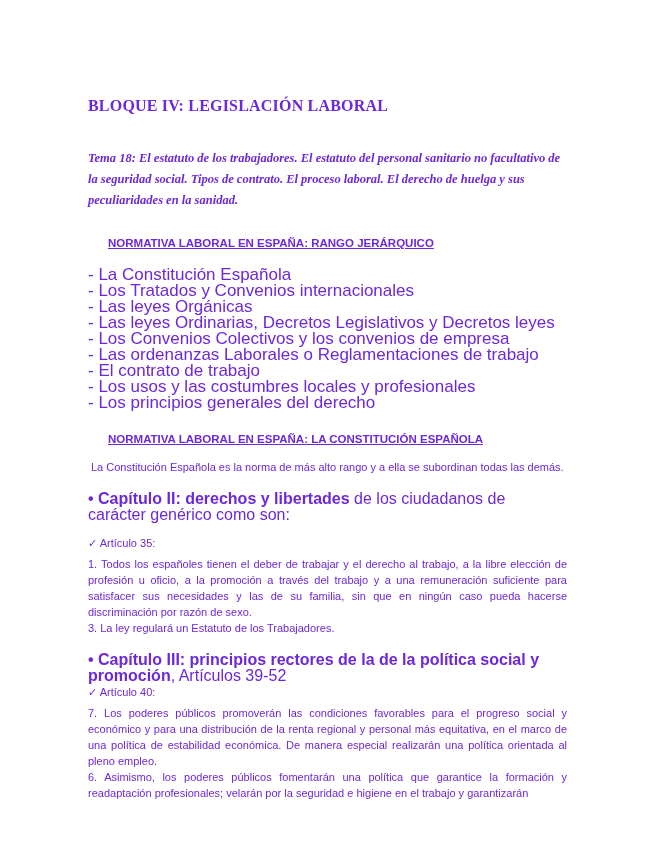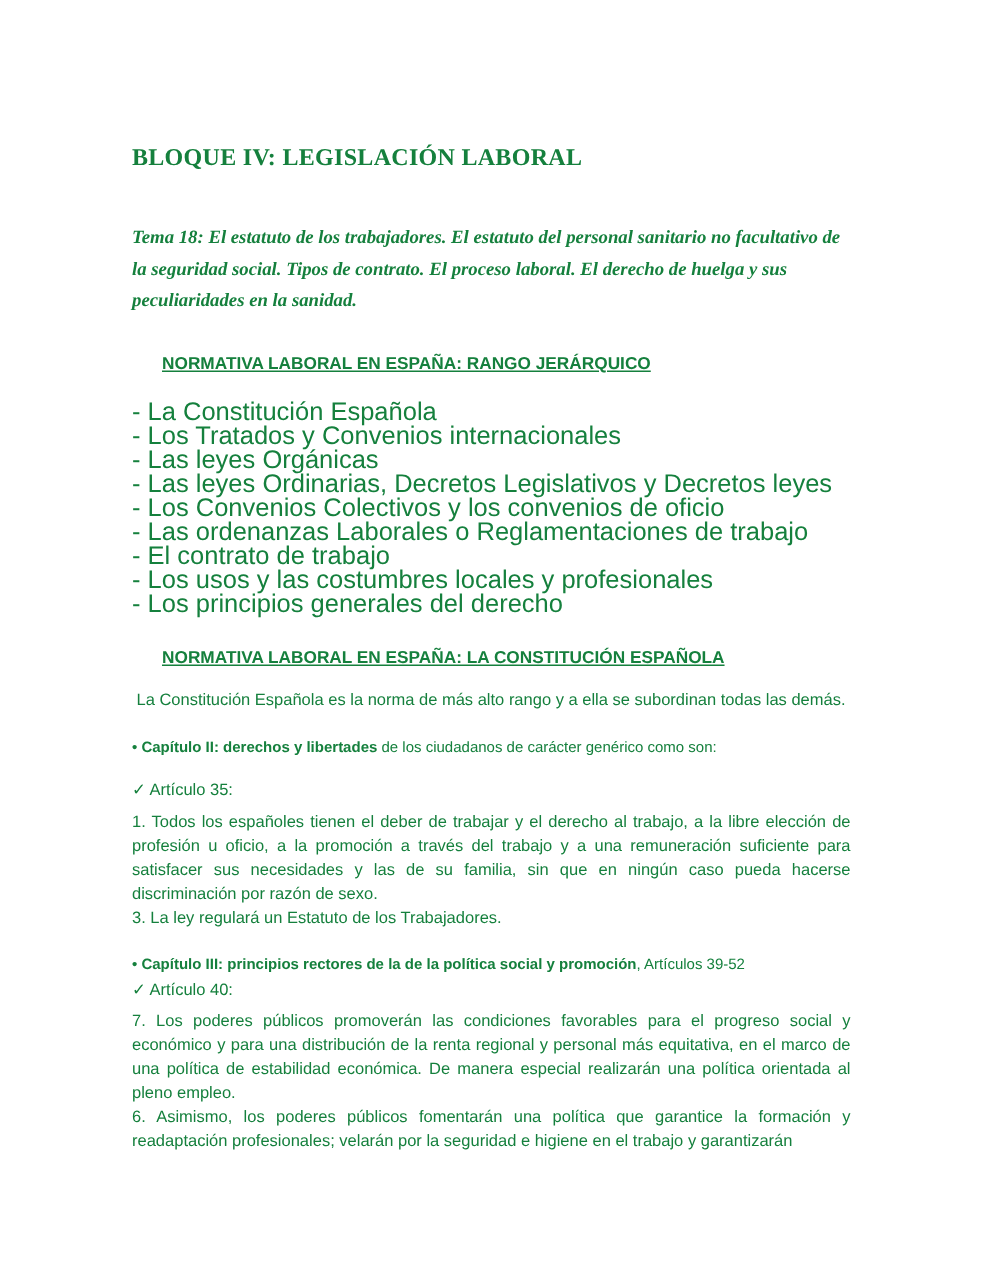--- a/index.html
+++ b/index.html
@@ -8,21 +8,21 @@
     background: #ffffff;
   }
   .page {
     position: relative;
     width: 655px;
     height: 848px;
     background: #ffffff;
     box-sizing: border-box;
     padding: 96px 88px 40px 88px;
     font-family: "Liberation Sans", sans-serif;
-    color: #15803d;
+    color: #6d28d9;
     overflow: hidden;
   }
   .doc-title {
     font-family: "Liberation Serif", serif;
     font-weight: bold;
     font-size: 16px;
     line-height: 20px;
     margin: 0;
     letter-spacing: 0.2px;
   }
@@ -62,21 +62,21 @@
   .body-line {
     font-size: 11px;
     line-height: 16px;
     margin: 0;
   }
   .intro {
     margin-top: 12px;
     text-indent: 3px;
   }
   .bullet-line {
-    font-size: 10px;
+    font-size: 16px;
     line-height: 16px;
     margin: 16px 0 0 0;
   }
   .check-line {
     font-size: 11px;
     line-height: 16px;
     margin: 0;
   }
   .gap-before {
     margin-top: 12px;
@@ -94,21 +94,21 @@
 
   <p class="tema">Tema 18: El estatuto de los trabajadores. El estatuto del personal sanitario no facultativo de la seguridad social. Tipos de contrato. El proceso laboral. El derecho de huelga y sus peculiaridades en la sanidad.</p>
 
   <h2 class="section-heading heading-1">NORMATIVA LABORAL EN ESPAÑA: RANGO JERÁRQUICO</h2>
 
   <div class="list">
     <p class="list-item">- La Constitución Española</p>
     <p class="list-item">- Los Tratados y Convenios internacionales</p>
     <p class="list-item">- Las leyes Orgánicas</p>
     <p class="list-item">- Las leyes Ordinarias, Decretos Legislativos y Decretos leyes</p>
-    <p class="list-item">- Los Convenios Colectivos y los convenios de oficio</p>
+    <p class="list-item">- Los Convenios Colectivos y los convenios de empresa</p>
     <p class="list-item">- Las ordenanzas Laborales o Reglamentaciones de trabajo</p>
     <p class="list-item">- El contrato de trabajo</p>
     <p class="list-item">- Los usos y las costumbres locales y profesionales</p>
     <p class="list-item">- Los principios generales del derecho</p>
   </div>
 
   <h2 class="section-heading heading-2">NORMATIVA LABORAL EN ESPAÑA: LA CONSTITUCIÓN ESPAÑOLA</h2>
 
   <p class="body-justify intro">La Constitución Española es la norma de más alto rango y a ella se subordinan todas las demás.</p>
 

